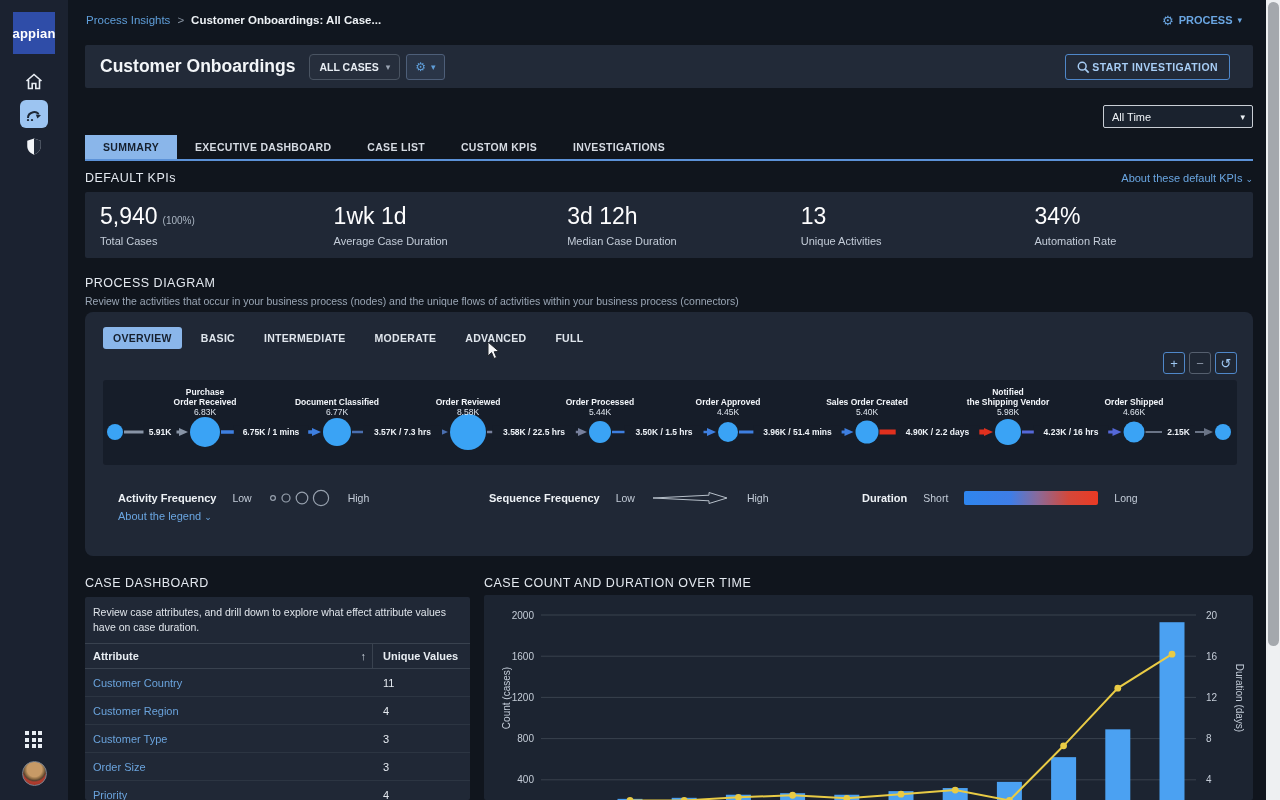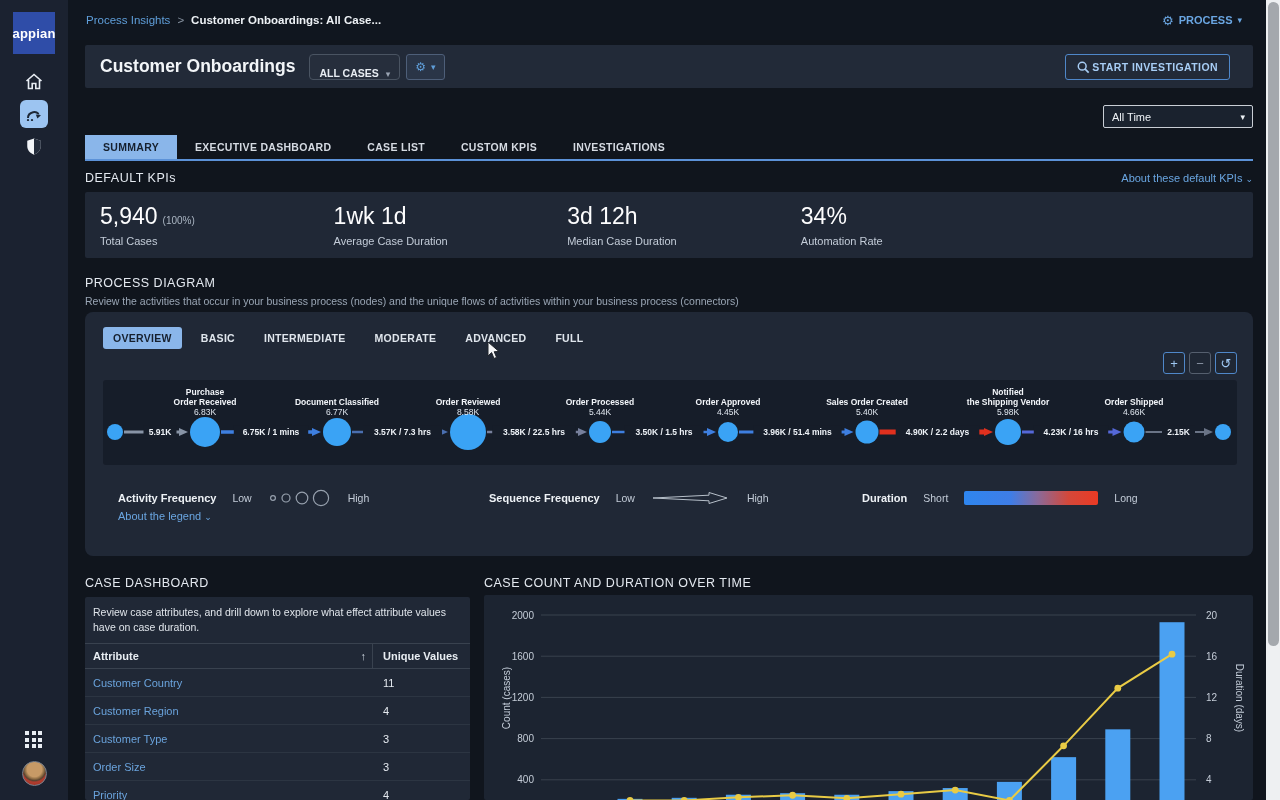--- a/index.html
+++ b/index.html
@@ -23,21 +23,21 @@
   .nav-active { position:absolute; left:20px; top:100px; width:28px; height:28px; background:#9cc4f1; border-radius:6px; display:flex; align-items:center; justify-content:center; cursor:pointer; }
   .waffle { position:absolute; left:25px; top:731px; display:grid; grid-template-columns:repeat(3,4px); grid-gap:2.5px; cursor:pointer; }
   .waffle i { width:4px; height:4px; background:#e8edf3; display:block; }
   .avatar { position:absolute; left:22px; top:761px; width:25px; height:25px; border-radius:50%; cursor:pointer;
     background: radial-gradient(circle at 50% 32%, #c79a66 0 38%, #8a6a42 50%, #5a4330 58%, #b23b2e 66%, #8a3226 100%);
     border:1px solid #7a828e; }
 
   
   .header-card { position:absolute; left:85px; top:45px; width:1168px; height:43px; background:#222a38; border-radius:2px; display:flex; align-items:center; }
   .page-title { margin-left:15px; font-size:17.5px; font-weight:bold; color:#f2f5f8; }
-  .btn-cases { margin-left:14px; height:26px; padding:0 9px; background:#262e3c; border:1px solid #4a5462; border-radius:4px; display:flex; align-items:flex-end; gap:7px; font-size:10.5px; font-weight:bold; color:#e8edf3; cursor:pointer; }
+  .btn-cases { margin-left:14px; height:26px; padding:0 9px; background:#262e3c; border:1px solid #4a5462; border-radius:4px; display:flex; align-items:center; gap:7px; font-size:10.5px; font-weight:bold; color:#e8edf3; cursor:pointer; }
   .btn-cases .caret { color:#9aa4b2; }
   .btn-gear { margin-left:6px; height:26px; padding:0 8px; background:#2a3547; border:1px solid #4e5f79; border-radius:3px; display:flex; align-items:center; gap:5px; color:#5f9ed9; cursor:pointer; }
   .btn-gear .gear { font-size:12px; }
   .btn-start { position:absolute; right:23px; top:9px; height:26px; padding:0 11px; border:1px solid #4f87c9; border-radius:3px; background:transparent; display:flex; align-items:center; gap:2px; color:#a7cdf5; font-size:10.5px; font-weight:bold; letter-spacing:.4px; cursor:pointer; }
 
   
   .time-select { position:absolute; left:1103px; top:105px; width:150px; height:23px; background:#1a222e; border:1px solid #c9ced5; border-radius:2px; display:flex; align-items:center; cursor:pointer; }
   .time-select .val { margin-left:8px; font-size:11px; color:#eef2f6; }
   .time-select .caret { position:absolute; right:7px; color:#eef2f6; }
 
@@ -194,20 +194,24 @@
       <div><span class="val">5,940</span><span class="suffix">(100%)</span></div>
       <div class="lbl">Total Cases</div>
     </div>
     <div class="kpi">
       <div><span class="val">1wk 1d</span><span class="suffix"></span></div>
       <div class="lbl">Average Case Duration</div>
     </div>
     <div class="kpi">
       <div><span class="val">3d 12h</span><span class="suffix"></span></div>
       <div class="lbl">Median Case Duration</div>
+    </div>
+    <div class="kpi">
+      <div><span class="val">13</span><span class="suffix"></span></div>
+      <div class="lbl">Unique Activities</div>
     </div>
     <div class="kpi">
       <div><span class="val">34%</span><span class="suffix"></span></div>
       <div class="lbl">Automation Rate</div>
     </div>
   </div>
 
 <div class="pd-title sec-title">PROCESS DIAGRAM</div>
 <div class="pd-sub">Review the activities that occur in your business process (nodes) and the unique flows of activities within your business process (connectors)</div>
 <section class="pd-panel">

